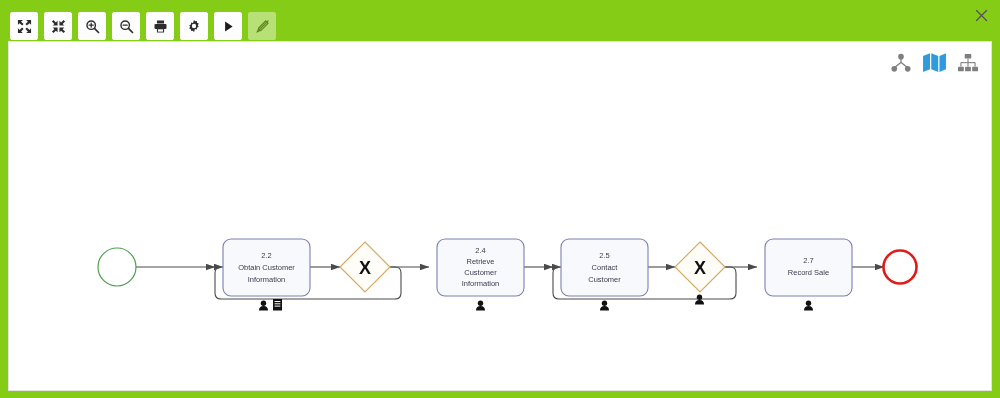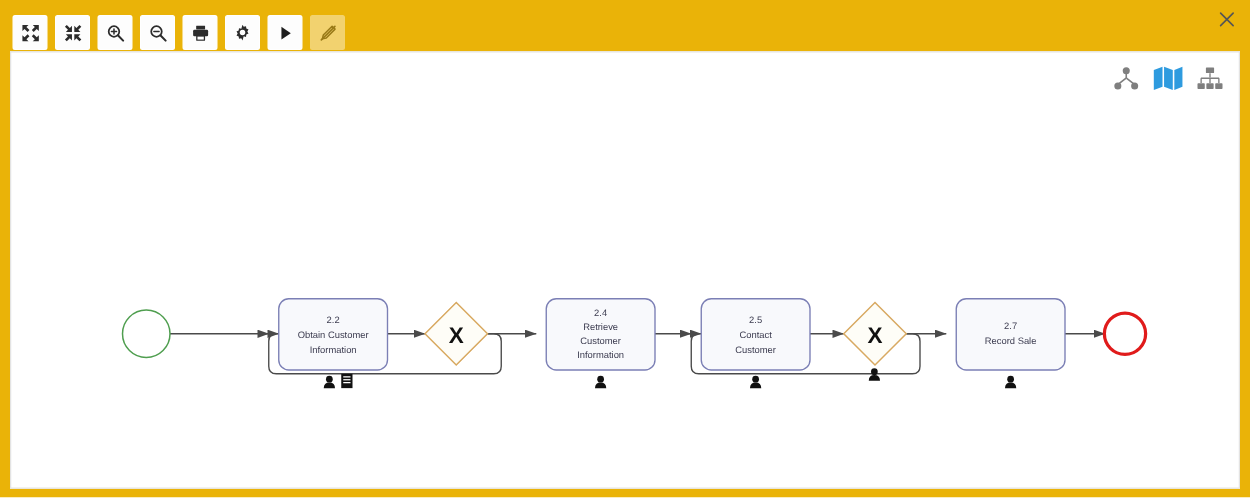--- a/index.html
+++ b/index.html
@@ -6,21 +6,21 @@
   html, body {
     margin: 0; padding: 0;
     width: 1000px; height: 398px;
     background: #ffffff;
     font-family: "Liberation Sans", sans-serif;
     overflow: hidden;
   }
   #app {
     position: relative;
     width: 1000px; height: 398px;
-    background: #eab308;
+    background: #84cc16;
   }
 
   
   .topbar {
     position: absolute; left: 0; top: 0;
     width: 1000px; height: 50px;
   }
   .toolbar {
     position: absolute; left: 10px; top: 12px;
     display: flex; gap: 6px;

